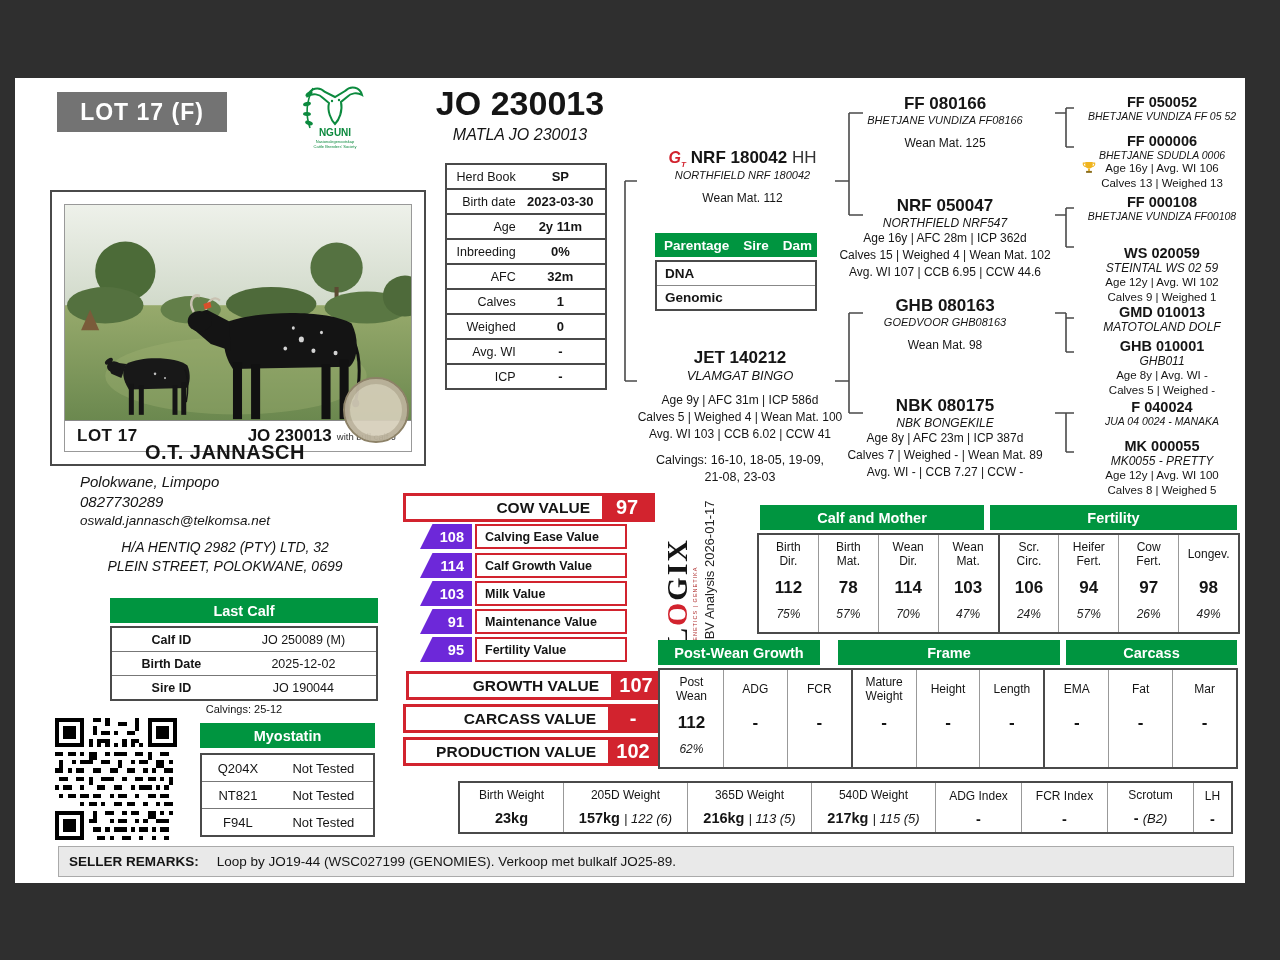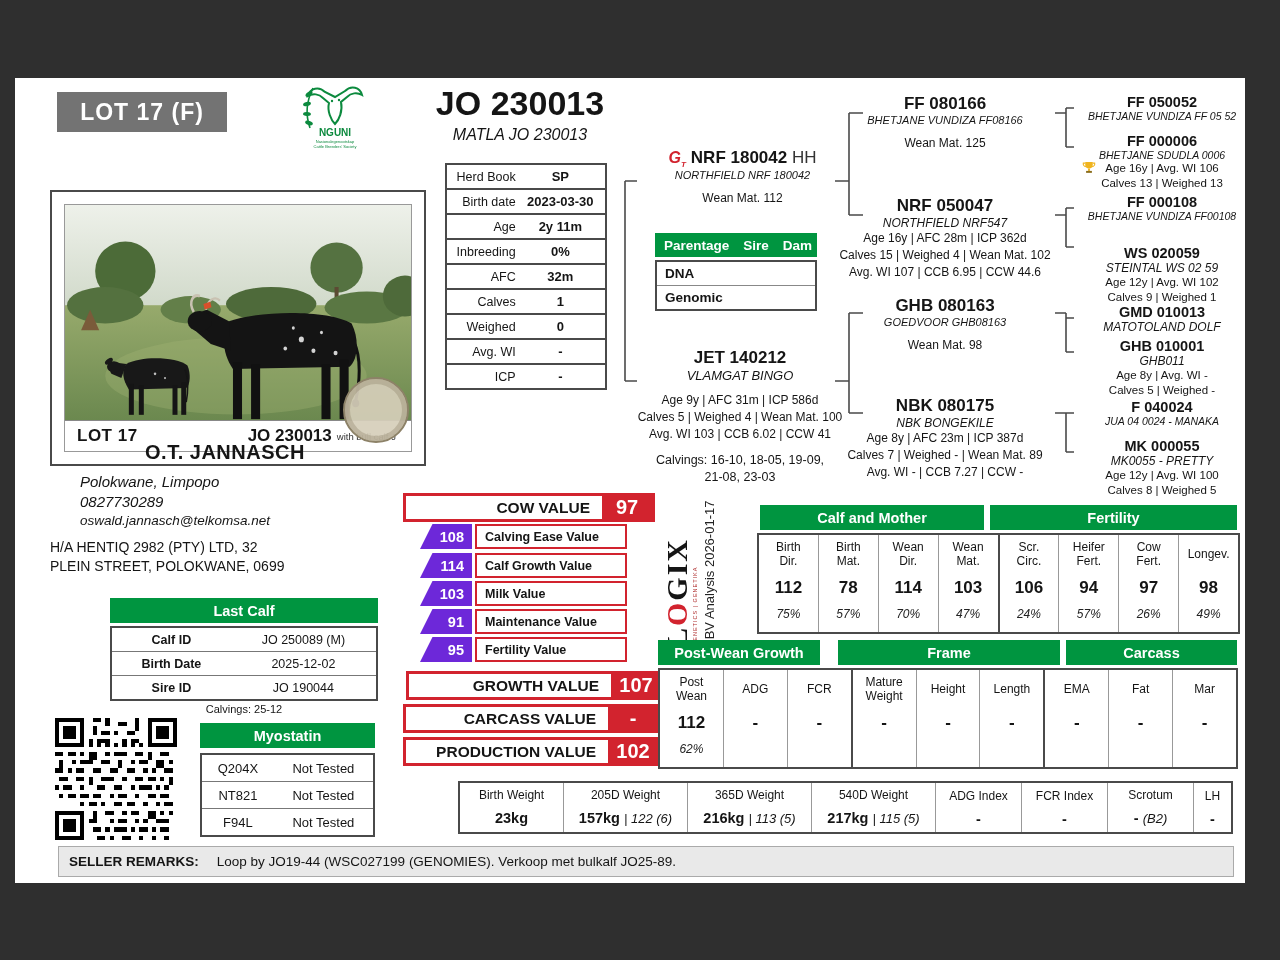--- a/index.html
+++ b/index.html
@@ -50,21 +50,21 @@
   .pg-body{border:2px solid #4a4a4a;margin-top:3px;background:#fff;}
   .pg-row{padding:4px 8px;font-size:13.5px;font-weight:600;}
   .pg-row+.pg-row{border-top:1.5px solid #888;}
   
   .ghead{background:#009540;color:#fff;font-weight:bold;font-size:14.5px;height:25px;
     display:flex;align-items:center;justify-content:center;}
   
   .owner-name{left:35px;top:363px;width:350px;text-align:center;font-size:20px;font-weight:bold;letter-spacing:.5px;}
   .contact{left:65px;top:394px;font-style:italic;font-size:15px;line-height:19.5px;}
   .contact .email{font-size:13.5px;}
-  .company{left:35px;top:460px;width:350px;font-size:14px;line-height:19px;}
+  .company{left:35px;top:460px;width:350px;text-align:center;font-style:italic;font-size:14px;line-height:19px;}
   
   .lastcalf{left:95px;top:520px;width:268px;}
   .minitbl{border:2px solid #4a4a4a;background:#fff;margin-top:3px;}
   .mrow{display:flex;align-items:center;height:23px;}
   .mrow+.mrow{border-top:1.5px solid #777;}
   .mrow .ml{width:45%;text-align:center;font-weight:bold;font-size:12.5px;}
   .mrow .mv{width:55%;text-align:center;font-size:12.5px;}
   .calv-note{left:95px;top:625px;width:268px;text-align:center;font-size:11px;}
   .myo{left:185px;top:645px;width:175px;}
   .myo .mrow{height:26px;}

